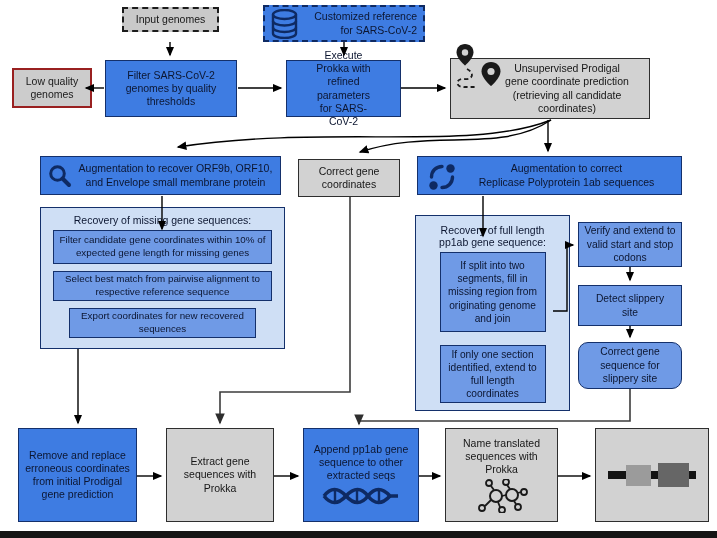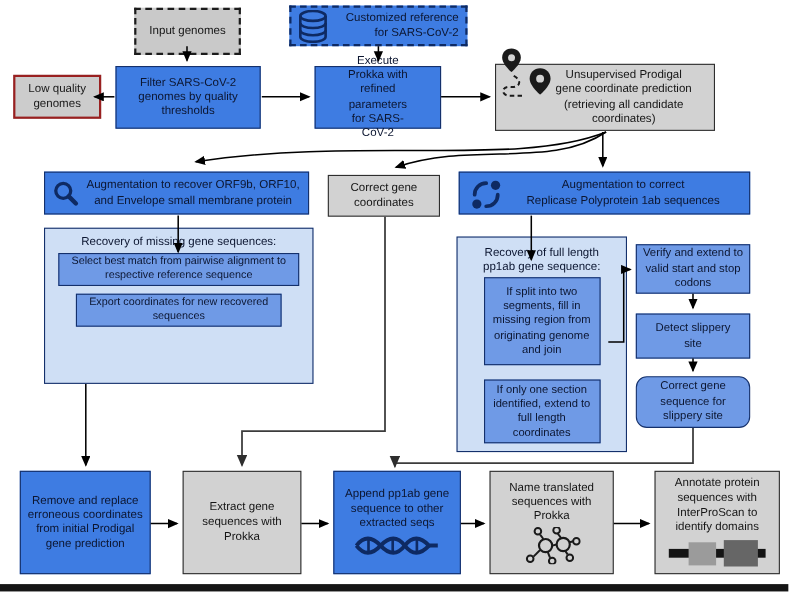--- a/index.html
+++ b/index.html
@@ -21,21 +21,21 @@
   .stack{flex-direction:column;gap:3px;}
   svg.arrows{position:absolute;left:0;top:0;pointer-events:none;}
   .iconwrap{display:flex;align-items:center;justify-content:center;}
   #bottombar{position:absolute;left:0;top:531px;width:717px;height:7px;background:#151515;}
 </style>
 </head>
 <body>
 
 <div id="stage">
 
-  <div class="box dashedgray" style="left:122px;top:7px;width:97px;height:43px;text-align:right;">
+  <div class="box dashedgray" style="left:122px;top:7px;width:97px;height:25px;text-align:right;">
     <span class="label">Input genomes</span>
   </div>
 
   <div class="box dashedblue" style="left:263px;top:5px;width:162px;height:37px;justify-content:flex-start;padding:0 6px;gap:6px;">
     <span class="iconwrap">
       <svg width="27" height="30" viewBox="0 0 27 30">
         <ellipse cx="13.5" cy="5.5" rx="11.5" ry="4.5" fill="none" stroke="#0e2a63" stroke-width="2.4"></ellipse>
         <path d="M2,5.5 V24.5 c0,2.5 5.1,4.5 11.5,4.5 s11.5,-2 11.5,-4.5 V5.5" fill="none" stroke="#0e2a63" stroke-width="2.4"></path>
         <path d="M2,12 c0,2.5 5.1,4.5 11.5,4.5 s11.5,-2 11.5,-4.5" fill="none" stroke="#0e2a63" stroke-width="2.4"></path>
         <path d="M2,18.5 c0,2.5 5.1,4.5 11.5,4.5 s11.5,-2 11.5,-4.5" fill="none" stroke="#0e2a63" stroke-width="2.4"></path>
@@ -96,20 +96,23 @@
         <path d="M14,3.5 C8,3.5 3.5,8 3.5,14" fill="none" stroke="#0e2a63" stroke-width="3.4" stroke-linecap="round"></path>
         <path d="M24.5,14 C24.5,20 20,24.5 14,24.5" fill="none" stroke="#0e2a63" stroke-width="3.4" stroke-linecap="round"></path>
       </svg>
     </span>
     <span class="label">Augmentation to correct
 Replicase Polyprotein 1ab sequences</span>
   </div>
 
   <div class="panel" style="left:40px;top:207px;width:245px;height:142px;">
     <div class="paneltitle label">Recovery of missing gene sequences:</div>
+    <div class="midblue" style="width:219px;height:34px;margin-bottom:7px;padding:1px 4px;">
+      <span class="label">Filter candidate gene coordinates within 10% of expected gene length for missing genes</span>
+    </div>
     <div class="midblue" style="width:219px;height:30px;margin-bottom:7px;padding:1px 4px;">
       <span class="label">Select best match from pairwise alignment to respective reference sequence</span>
     </div>
     <div class="midblue" style="width:187px;height:25px;padding:14px 4px;">
       <span class="label">Export coordinates for new recovered sequences</span>
     </div>
   </div>
 
   <div class="panel" style="left:415px;top:215px;width:155px;height:196px;">
     <div class="paneltitle label" style="margin-top:8px;">Recovery of full length
@@ -171,21 +174,20 @@
         <line x1="42" y1="14" x2="45" y2="13" stroke="#1a1a1a" stroke-width="1.8"></line>
         <line x1="9" y1="27" x2="15" y2="21" stroke="#1a1a1a" stroke-width="1.8"></line>
         <line x1="24" y1="28" x2="22" y2="23" stroke="#1a1a1a" stroke-width="1.8"></line>
         <line x1="40" y1="25" x2="38" y2="22" stroke="#1a1a1a" stroke-width="1.8"></line>
         <line x1="26" y1="17" x2="30" y2="16" stroke="#1a1a1a" stroke-width="1.8"></line>
       </svg>
     </span>
   </div>
 
   <div class="box grayb stack" style="left:595px;top:428px;width:114px;height:94px;padding:4px 6px;">
-    <span class="label">Annotate protein sequences with InterProScan to identify domains</span>
     <span class="iconwrap">
       <svg width="92" height="28" viewBox="0 0 92 28">
         <rect x="2" y="10" width="88" height="8" fill="#141414"></rect>
         <rect x="20" y="4" width="25" height="21" fill="#9b9b9b"></rect>
         <rect x="52" y="2" width="31" height="24" fill="#666666"></rect>
       </svg>
     </span>
   </div>
 
   <svg class="arrows" width="717" height="538" viewBox="0 0 717 538">

